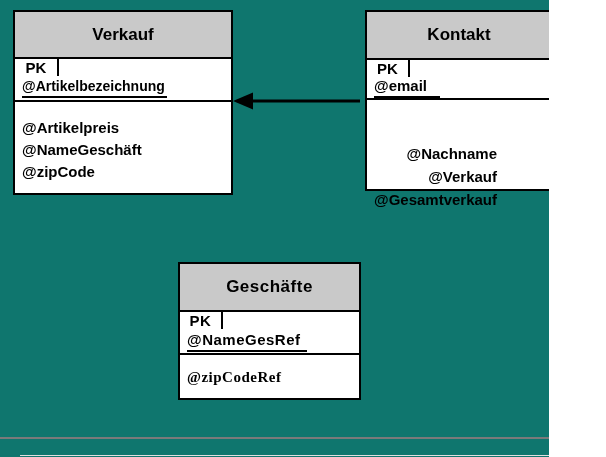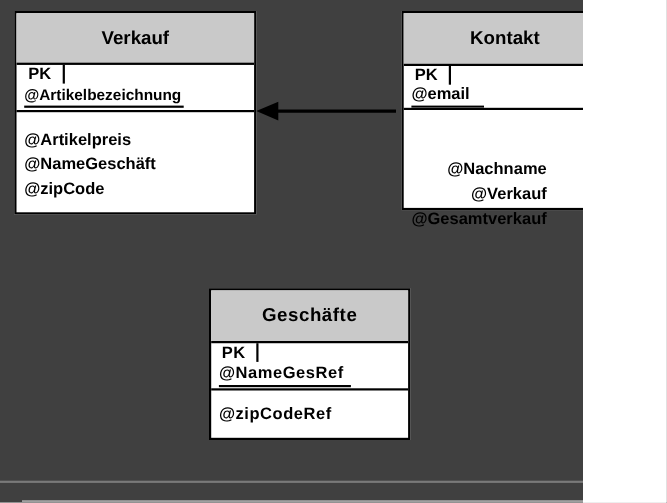--- a/index.html
+++ b/index.html
@@ -1,23 +1,24 @@
 <!DOCTYPE html>
 <html><head>
 <meta charset="utf-8">
 <style>
   html, body { margin: 0; padding: 0; background: #ffffff; }
   .canvas {
     position: relative;
     width: 530px;
     height: 457px;
-    background: #404040;
+    background: #0f766e;
     overflow: hidden;
     font-family: "Liberation Sans", sans-serif;
     color: #000000;
+    padding-left: 19px;
   }
 
   
   .er-table {
     position: absolute;
     background: #ffffff;
     border: 2px solid #000000;
     box-sizing: border-box;
     display: flex;
     flex-direction: column;
@@ -70,27 +71,27 @@
   #t-kontakt { left: 365px; top: 10px; width: 188px; height: 181px; text-align: right; }
   #t-kontakt .er-header { height: 46px; }
   #t-kontakt .pk-row { height: 40px; }
   #t-kontakt .pk-cell { width: 43px; }
   #t-kontakt .pk-attr { padding-right: 13px; }
   #t-kontakt .attr-cell-body { align-items: flex-start; margin-top: 27px; }
   #t-kontakt .attr-list { padding-top: 15px; }
   #t-kontakt .attr-list > div { line-height: 23px; }
 
   
-  #t-geschaefte { left: 190px; top: 262px; width: 183px; height: 138px; letter-spacing: 0.5px; }
+  #t-geschaefte { left: 178px; top: 262px; width: 183px; height: 138px; letter-spacing: 0.5px; }
   #t-geschaefte .er-header { height: 46px; }
   #t-geschaefte .pk-row { height: 43px; }
   #t-geschaefte .pk-cell { width: 43px; }
   #t-geschaefte .pk-attr { padding-right: 6px; text-align: center; }
   #t-geschaefte .attr-cell-body { align-items: center; }
-  #t-geschaefte .attr-list { padding-top: 0; }
+  #t-geschaefte .attr-list { padding-top: 0; font-family: Liberation Serif, serif; }
 
   .attr-cell-body { display: flex; }
 
   
   .rel-arrow { position: absolute; left: 230px; top: 89px; }
 
   
   .page-edge-right {
     position: absolute; left: 589px; top: 0; width: 2px; height: 439px;
     background: #7a7a7a;

